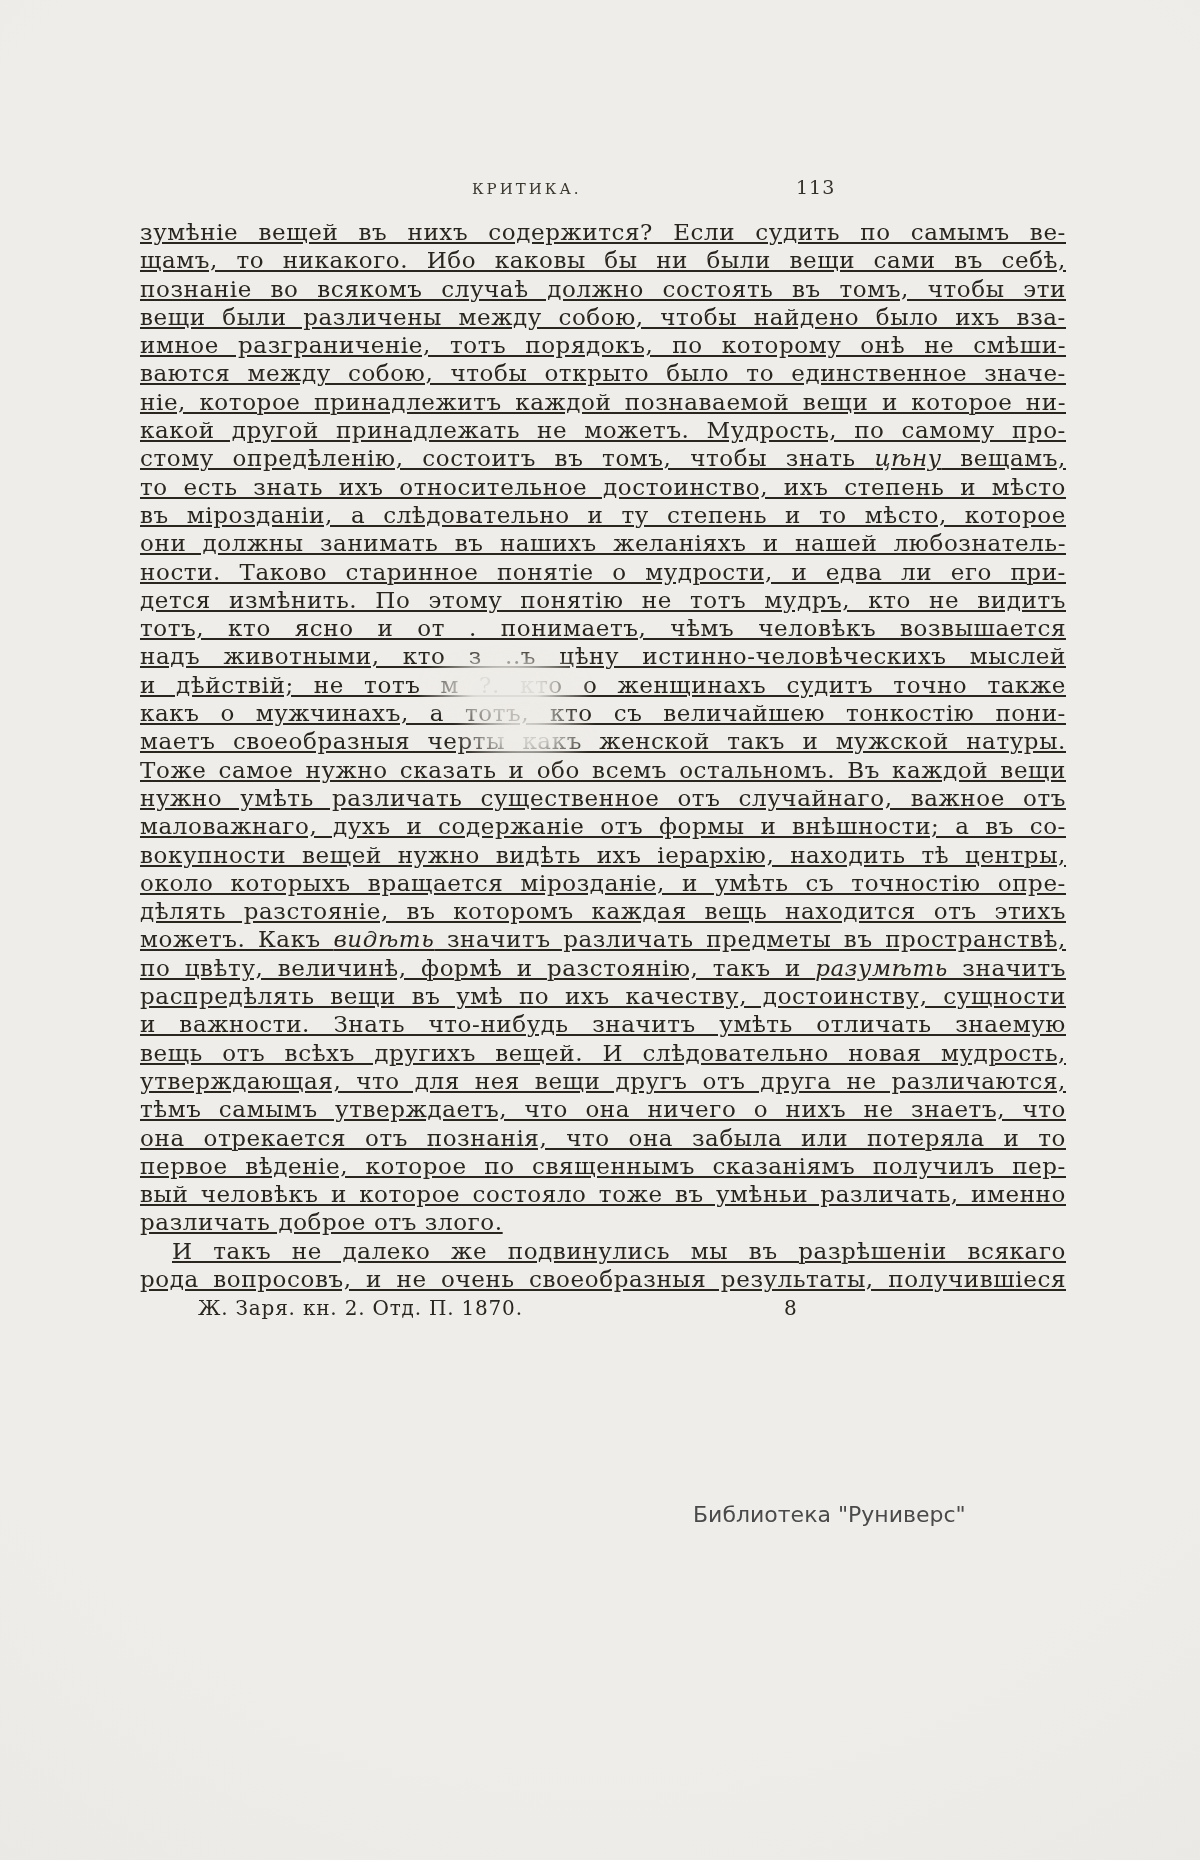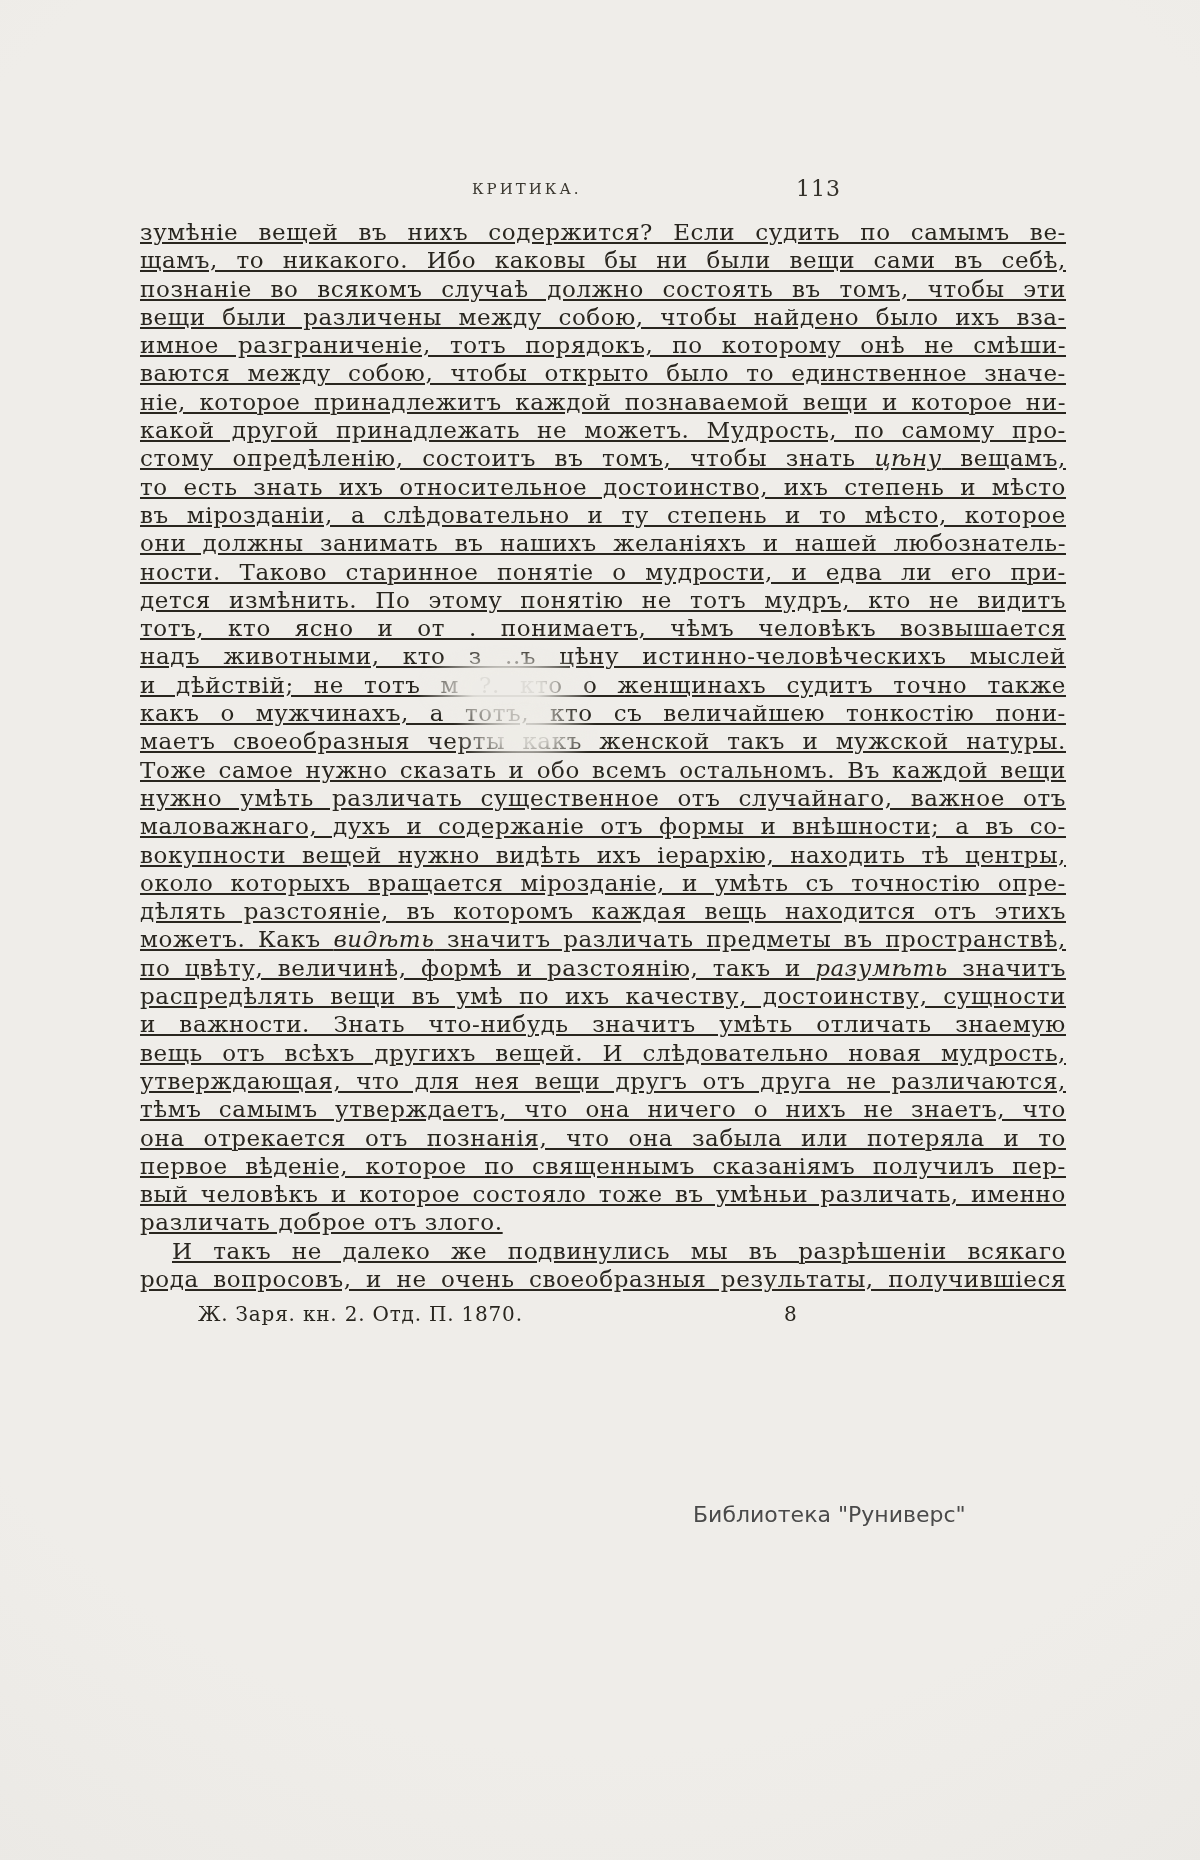--- a/index.html
+++ b/index.html
@@ -16,33 +16,33 @@
     background: radial-gradient(ellipse 130% 95% at 50% 42%, #efede9 55%, #e5e3df 100%);
   }
   .text-block { position:absolute; left:140px; top:176px; width:926px; }
   .page-header { position:relative; height:26px;text-align:center; }
   .running-head {
     position:absolute; left:332px; top:4px;
     font-size:15px; letter-spacing:3px; color:#3a372f;
   }
   .page-number {
     position:absolute; left:656px; top:0;
-    font-size:22px; letter-spacing:1px; color:#35322b;
+    font-size:19px; letter-spacing:1px; color:#35322b;
   }
   .body-text { margin-top:16px; font-size:23px; letter-spacing:0.6px; }
   .line {
     line-height:28.3px;
     text-align:justify;
     text-align-last:justify;
     white-space:normal;
   }
   .line.noju { text-align-last:left; }
   .line.indent { text-indent:32px; }
   .paragraph { margin:0;text-decoration:underline; }
-  .page-footer { position:relative; height:30px; font-size:20px; margin-top:7px; }
+  .page-footer { position:relative; height:30px; font-size:20px; margin-top:1px; }
   .footer-reference { position:absolute; left:58px; top:2px; letter-spacing:0.8px; }
   .footer-signature { position:absolute; left:644px; top:2px; }
   .watermark {
     position:absolute; left:693px; top:1502px;
     font-family:"DejaVu Sans","Liberation Sans",sans-serif;
     font-size:22px; color:#4a4a4a;
   }
   .stain {
     position:absolute; pointer-events:none; z-index:3;
   }

